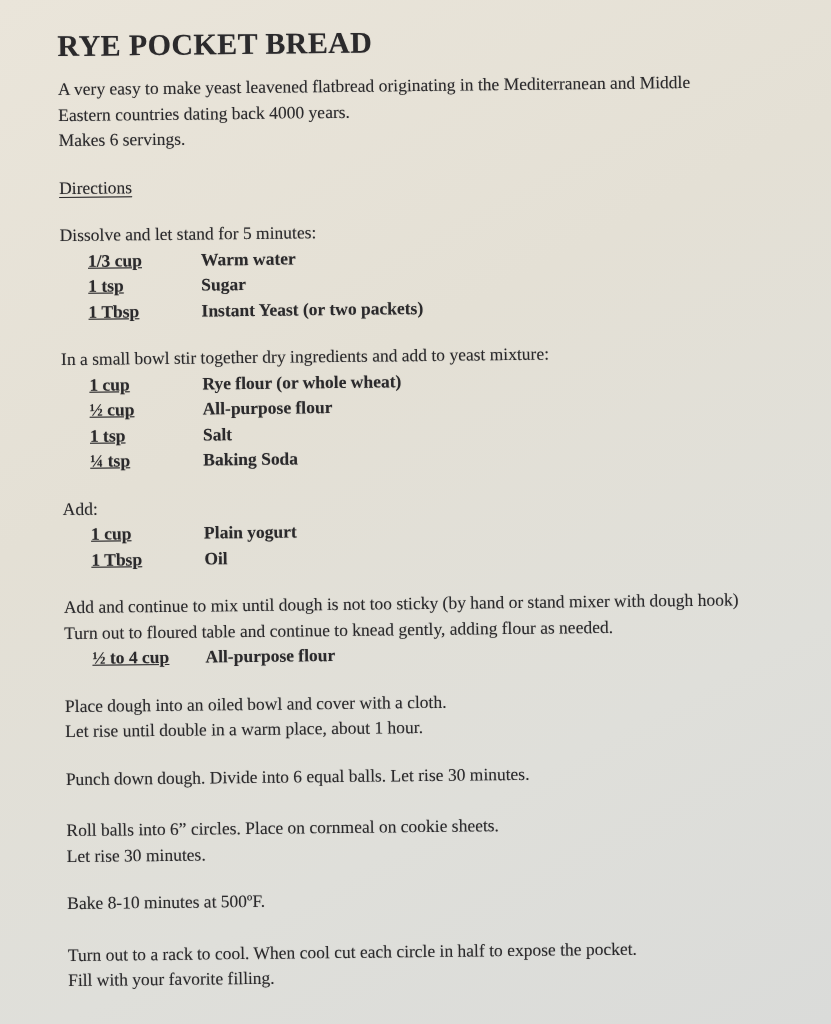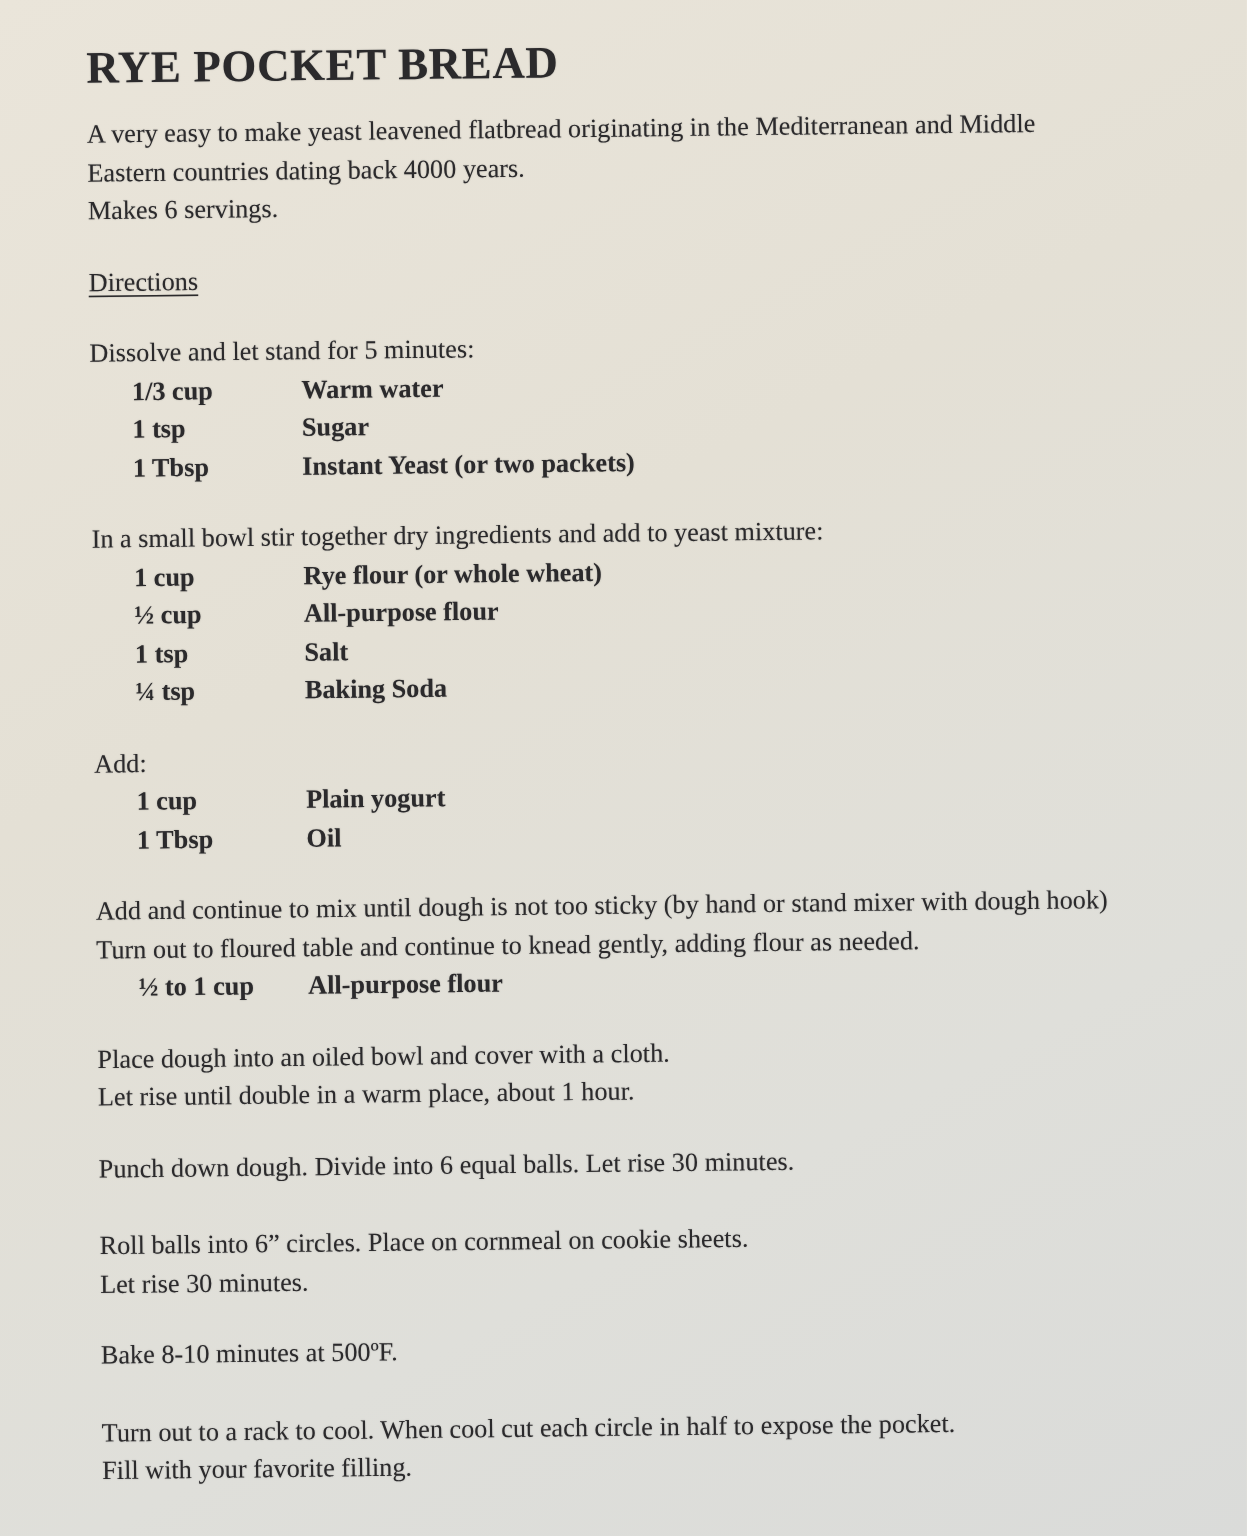--- a/index.html
+++ b/index.html
@@ -50,20 +50,21 @@
     margin-top: 26px;
   }
   .ing-row {
     display: flex;
     padding-left: 28px;
     font-weight: bold;
   }
   .ing-qty {
     flex: none;
     width: 113px;
+    text-decoration: underline;
   }
   .ing-item {
     flex: 1;
   }
 </style>
 </head>
 <body>
 
 <main class="paper">
 
@@ -120,21 +121,21 @@
     <div class="ing-row">
       <span class="ing-qty">1 Tbsp</span>
       <span class="ing-item">Oil</span>
     </div>
   </section>
 
   <section class="block">
     <p class="line">Add and continue to mix until dough is not too sticky (by hand or stand mixer with dough hook)</p>
     <p class="line">Turn out to floured table and continue to knead gently, adding flour as needed.</p>
     <div class="ing-row">
-      <span class="ing-qty">½ to 1 cup</span>
+      <span class="ing-qty">½ to 4 cup</span>
       <span class="ing-item">All-purpose flour</span>
     </div>
   </section>
 
   <section class="block">
     <p class="line">Place dough into an oiled bowl and cover with a cloth.</p>
     <p class="line">Let rise until double in a warm place, about 1 hour.</p>
   </section>
 
   <section class="block">

